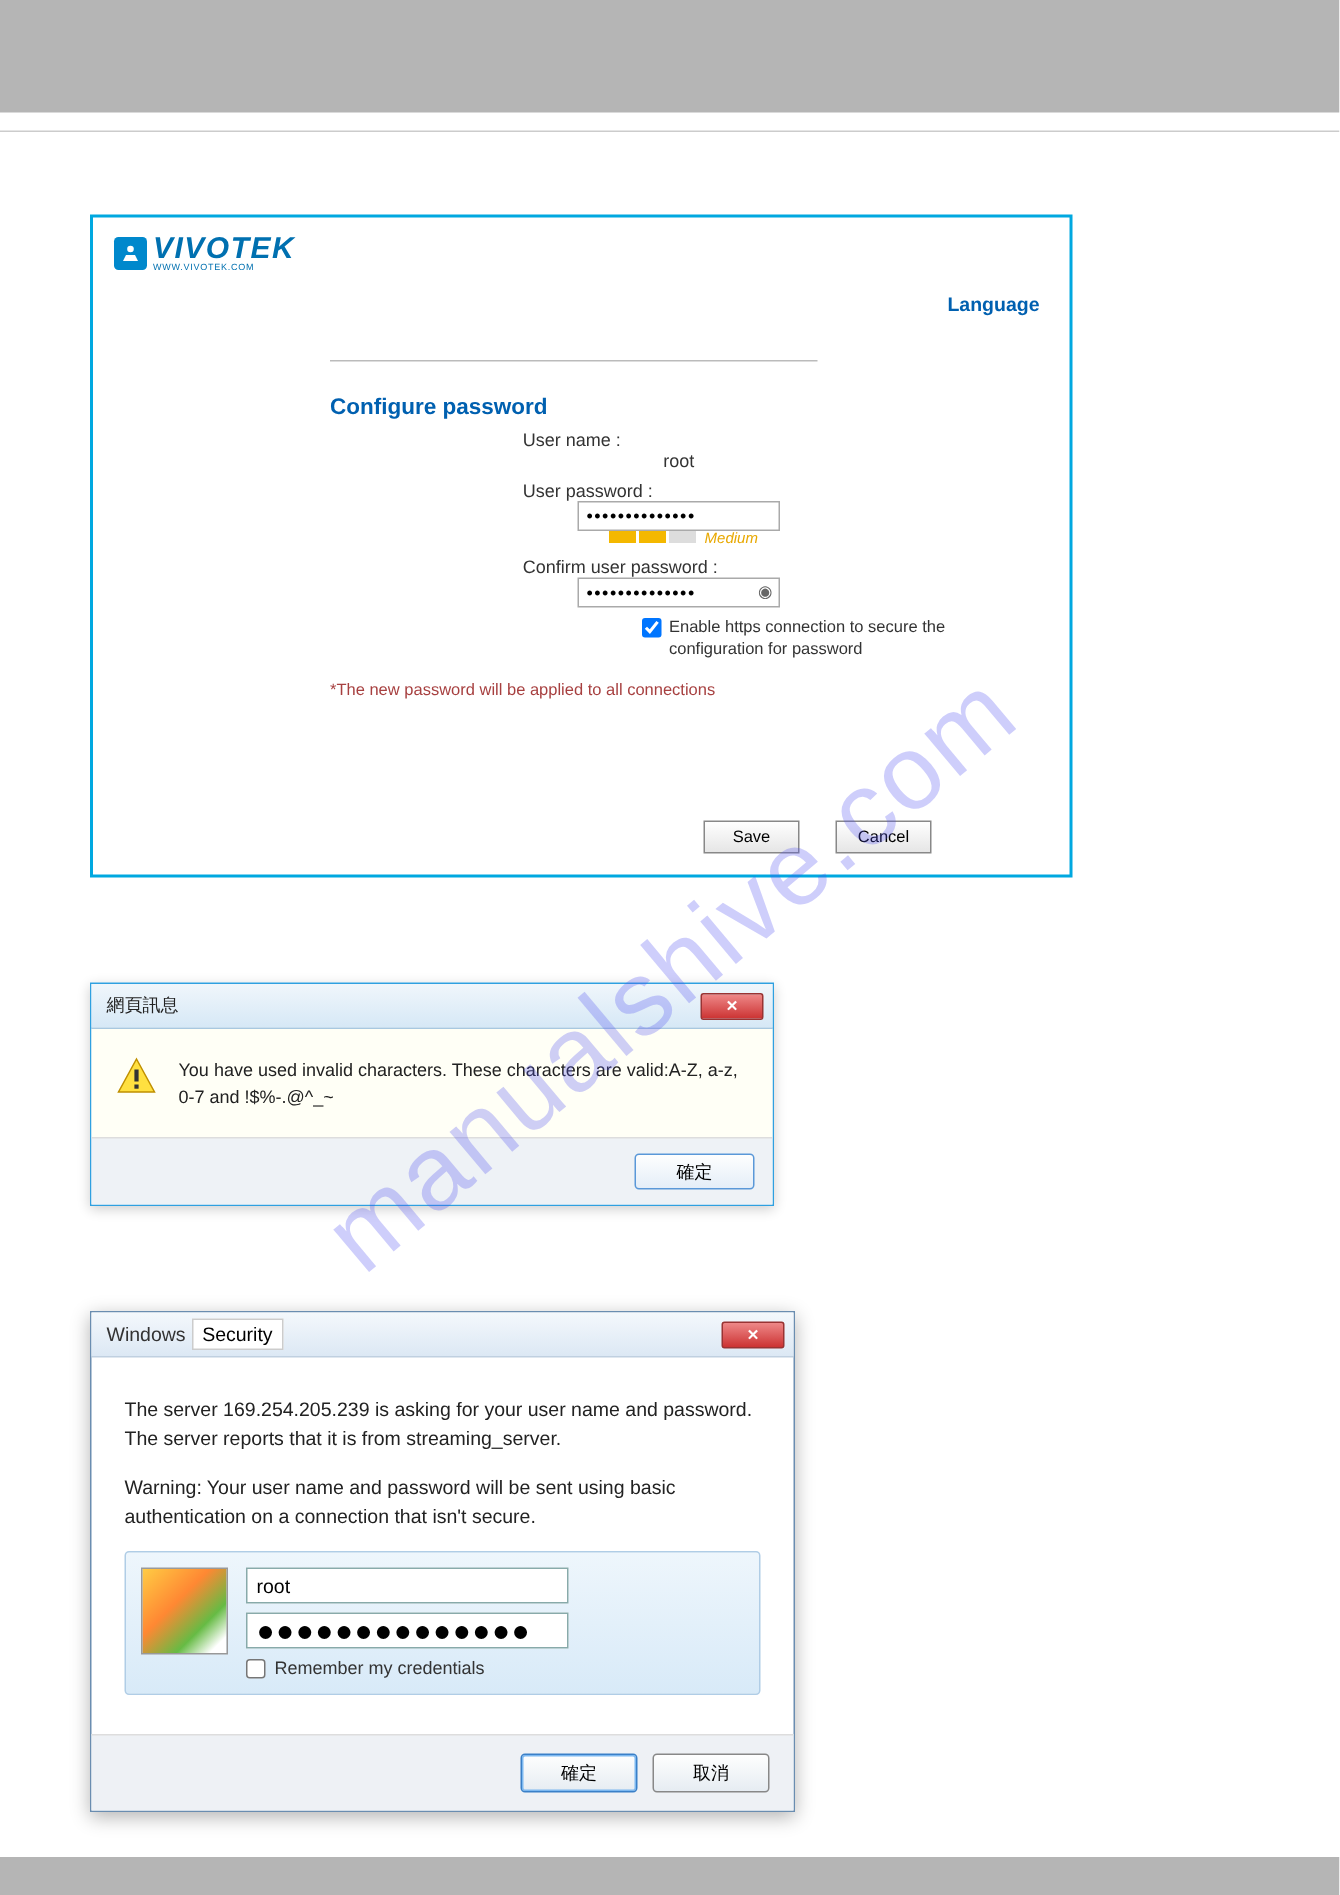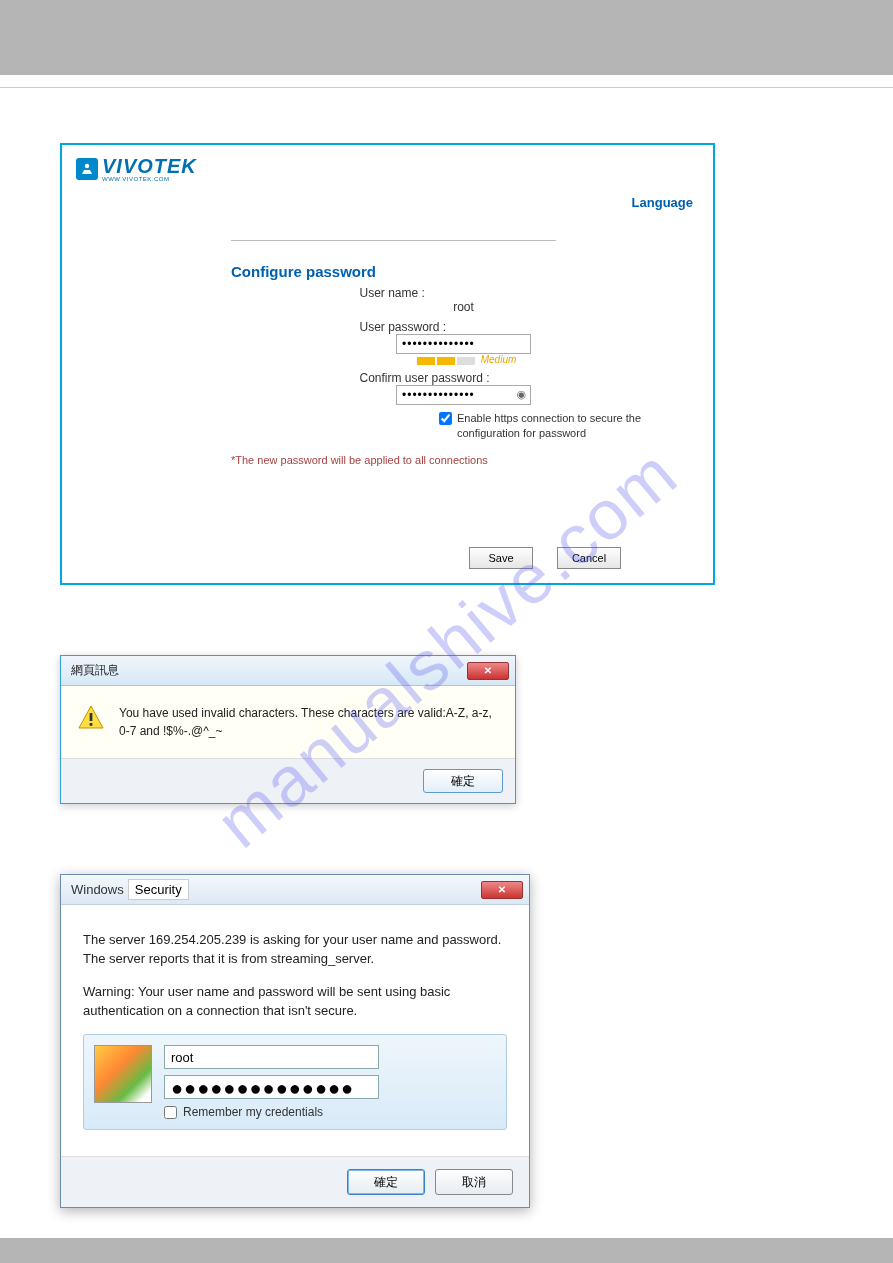--- a/index.html
+++ b/index.html
@@ -11,29 +11,29 @@
   
   .watermark { position: absolute; left: 50%; top: 50%; transform: translate(-50%, -50%) rotate(-40deg); font-size: 70px; color: rgba(80,80,240,0.28); font-weight: 400; white-space: nowrap; pointer-events: none; z-index: 100; letter-spacing: 2px; }
   
   
   .vivotek-dialog { border: 2px solid #00a8e0; width: 655px; height: 442px; background: #fff; position: relative; margin-bottom: 70px; }
   .vivotek-logo { position: absolute; top: 10px; left: 14px; display: flex; align-items: center; gap: 4px; }
   .logo-icon { width: 22px; height: 22px; background: #0088cc; display: flex; align-items: center; justify-content: center; border-radius: 3px; }
   .logo-text { font-size: 20px; font-weight: bold; color: #0070b0; font-style: italic; letter-spacing: 1px; }
   .logo-sub { font-size: 6px; color: #0070b0; display: block; margin-top: -2px; letter-spacing: 0.5px; }
   .language-link { position: absolute; top: 50px; right: 20px; color: #0060b0; font-size: 13px; font-weight: bold; }
-  .form-area { position: absolute; top: 95px; left: 158px; width: 465px; margin-left: 11px; }
+  .form-area { position: absolute; top: 95px; left: 158px; width: 465px; }
   .form-hr { border: none; border-top: 1px solid #bbb; width: 325px; margin-bottom: 22px; }
   .form-title { color: #0060b0; font-size: 15px; font-weight: bold; margin-bottom: 6px; }
   .form-desc { color: #a74040; font-size: 11px; line-height: 1.5; margin-bottom: 18px; max-width: 260px; }
   .form-row { display: flex; align-items: center; margin-bottom: 6px; font-size: 12px; color: #333; flex-direction: column; }
   .form-label { width: 208px; }
   .form-value { font-size: 12px; }
   .pw-input { width: 135px; height: 20px; border: 1px solid #aaa; padding: 0 5px; font-size: 12px; letter-spacing: 1px; }
-  .strength { display: inline-flex; align-items: flex-end; margin-left: 6px; gap: 2px; }
+  .strength { display: inline-flex; align-items: flex-start; margin-left: 6px; gap: 2px; }
   .strength-bar { width: 18px; height: 8px; display: inline-block; }
   .sb1 { background: #f4b800; }
   .sb2 { background: #f4b800; }
   .sb3 { background: #ddd; }
   .strength-label { color: #e8a800; font-size: 10px; font-style: italic; margin-left: 4px; }
   .confirm-input { position: relative; display: inline-block; }
   .eye-icon { position: absolute; right: 5px; top: 3px; font-size: 11px; color: #666; }
   .cb-row { display: flex; align-items: flex-start; margin-left: 208px; font-size: 11px; color: #333; margin-top: 4px; }
   .cb-row input { margin-right: 5px; margin-top: 1px; }
   .cb-text { line-height: 1.4; }

